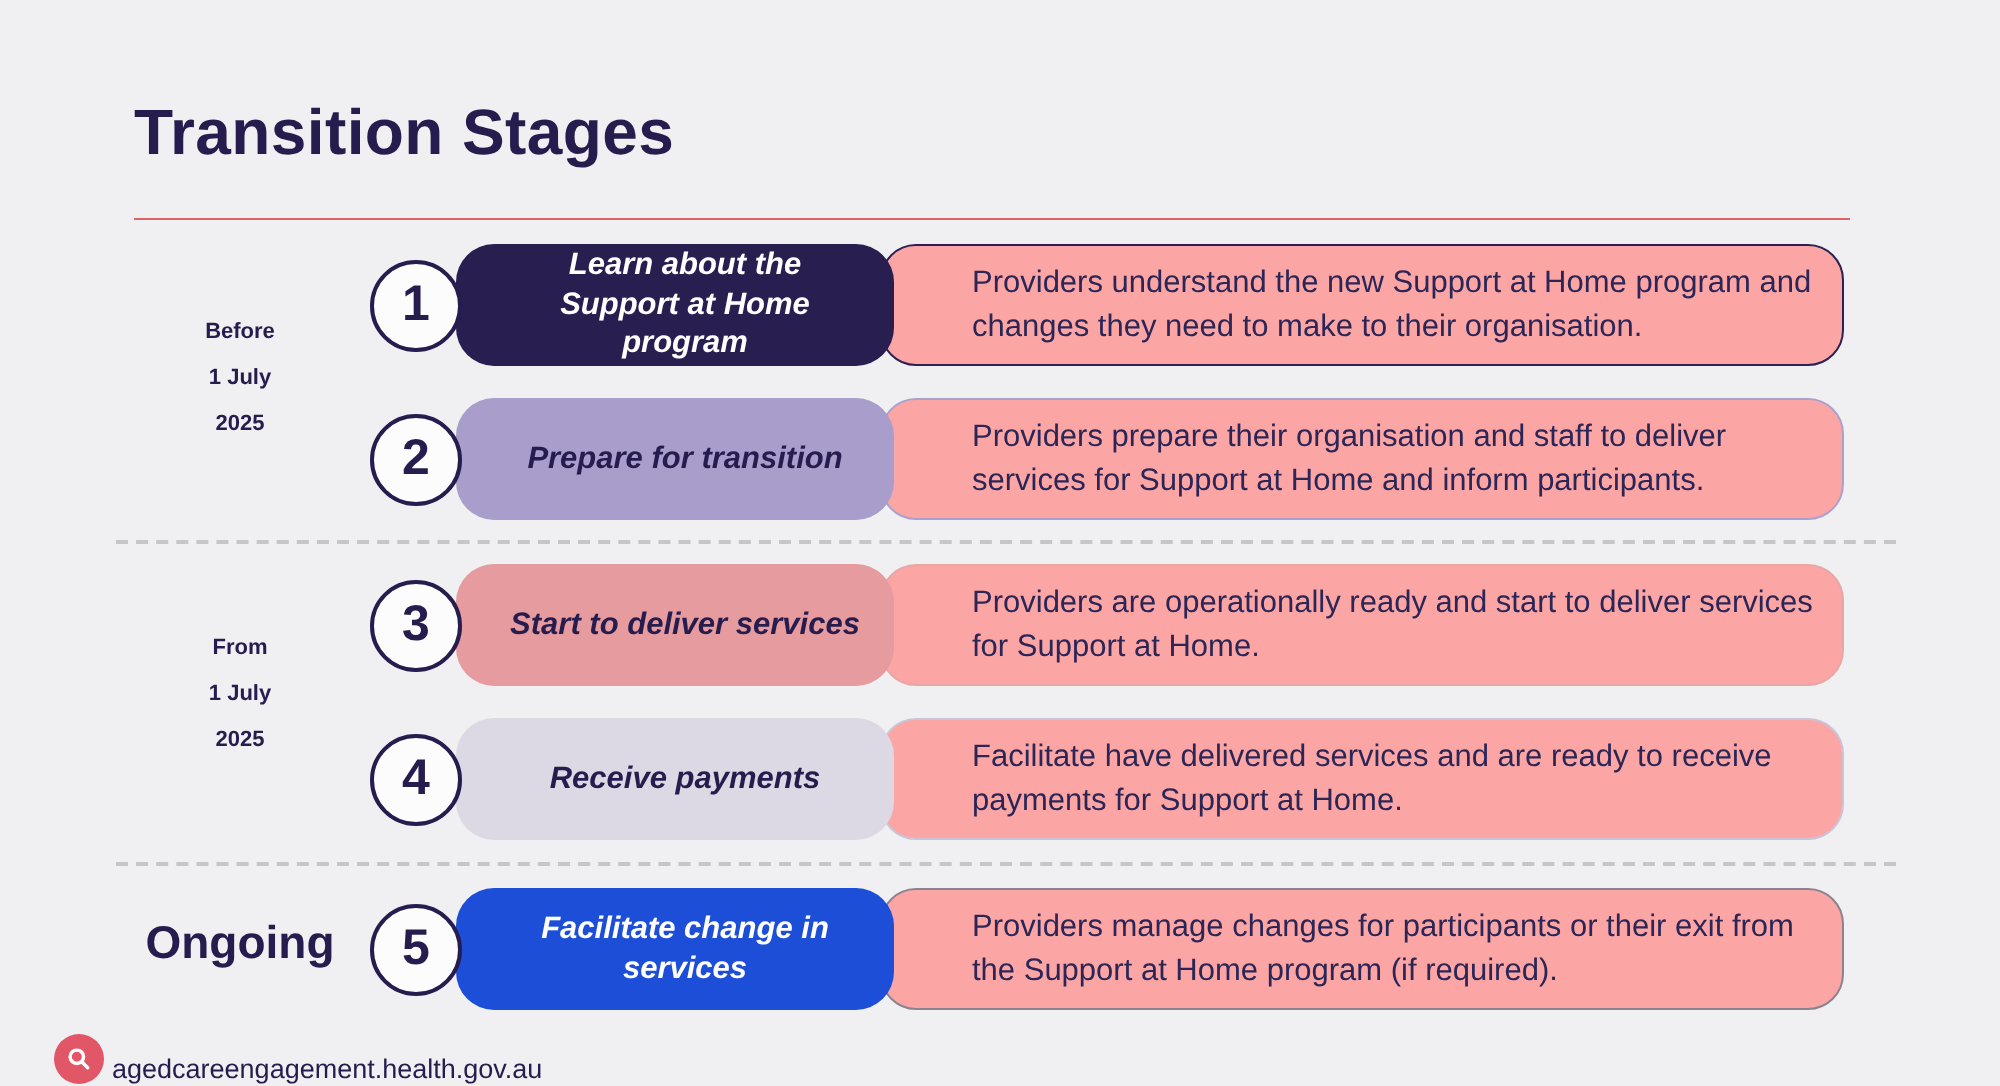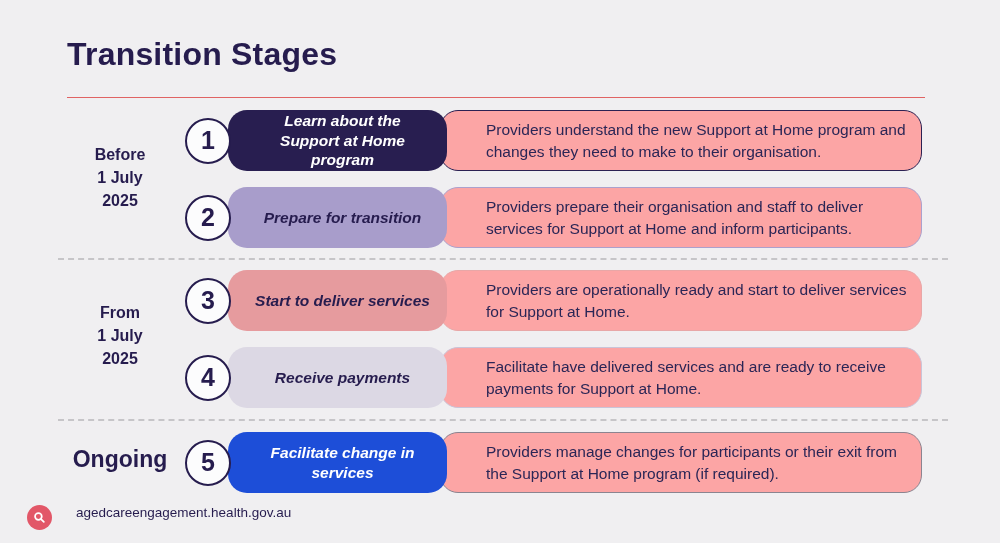--- a/index.html
+++ b/index.html
@@ -4,42 +4,42 @@
 <style>
   * { margin: 0; padding: 0; box-sizing: border-box; }
   html,body { width:1000px; height:543px; }
   body {
     font-family: "Liberation Sans", "DejaVu Sans", sans-serif;
     background: #f0eff1;
     color: #2b2656;
     position: relative;
     overflow: hidden;
   }
-  .canvas { position:absolute; inset:0; width:1000px; height:401px; }
+  .canvas { position:absolute; inset:0; width:1000px; height:401px;margin-top:12px; }
 
   .title {
     position:absolute; left:67px; top:36px;
     font-size:32px; font-weight:bold; color:#261c4e; letter-spacing:0.2px;
   }
   .red-rule {
     position:absolute; left:67px; top:97px; width:858px; height:0;
     border-top:1.6px solid #e06363;
   }
 
   .dashed-sep {
     position:absolute; left:58px; width:890px; height:0;
     border-top:2px dashed #c6c5c8;
   }
   .sep-1 { top:258px; }
   .sep-2 { top:419px; }
 
   .group-label {
     position:absolute; left:55px; width:130px;
     text-align:center; font-weight:bold; color:#261c4e;
-    font-size:16px; line-height:23px;
+    font-size:11px; line-height:23px;
   }
   .group-a { top:143px; }
   .group-b { top:301px; }
   .group-c { top:448px; font-size:23px; }
 
   .row { position:absolute; left:0; width:1000px; height:61px; }
   .row-1 { top:110px; }
   .row-2 { top:187px; }
   .row-3 { top:270px; }
   .row-4 { top:347px; }
@@ -76,21 +76,21 @@
   .box-1 { border:1.6px solid #2b2153; }
   .box-2 { border:1.4px solid #aba1cd; }
   .box-3 { border:1.4px solid #e8a7a7; }
   .box-4 { border:1.4px solid #c9c4d8; }
   .box-5 { border:1.5px solid #8b8490; }
 
   .stage-desc {
     font-size:15.5px; line-height:1.4; color:#2b2656; max-width:440px;
   }
 
-  .footer { position:absolute; left:27px; top:505px; display:flex; align-items:flex-start; gap:24px; }
+  .footer { position:absolute; left:27px; top:505px; display:flex; align-items:flex-end; gap:4px; }
   .footer-badge {
     width:25px; height:25px; border-radius:50%; background:#e25768;
     display:flex; align-items:center; justify-content:center; flex:0 0 auto;
   }
   .footer-url { font-size:13.5px; font-weight:500; color:#261c4e; }
 </style>
 </head>
 <body>
 
 <div class="canvas">

